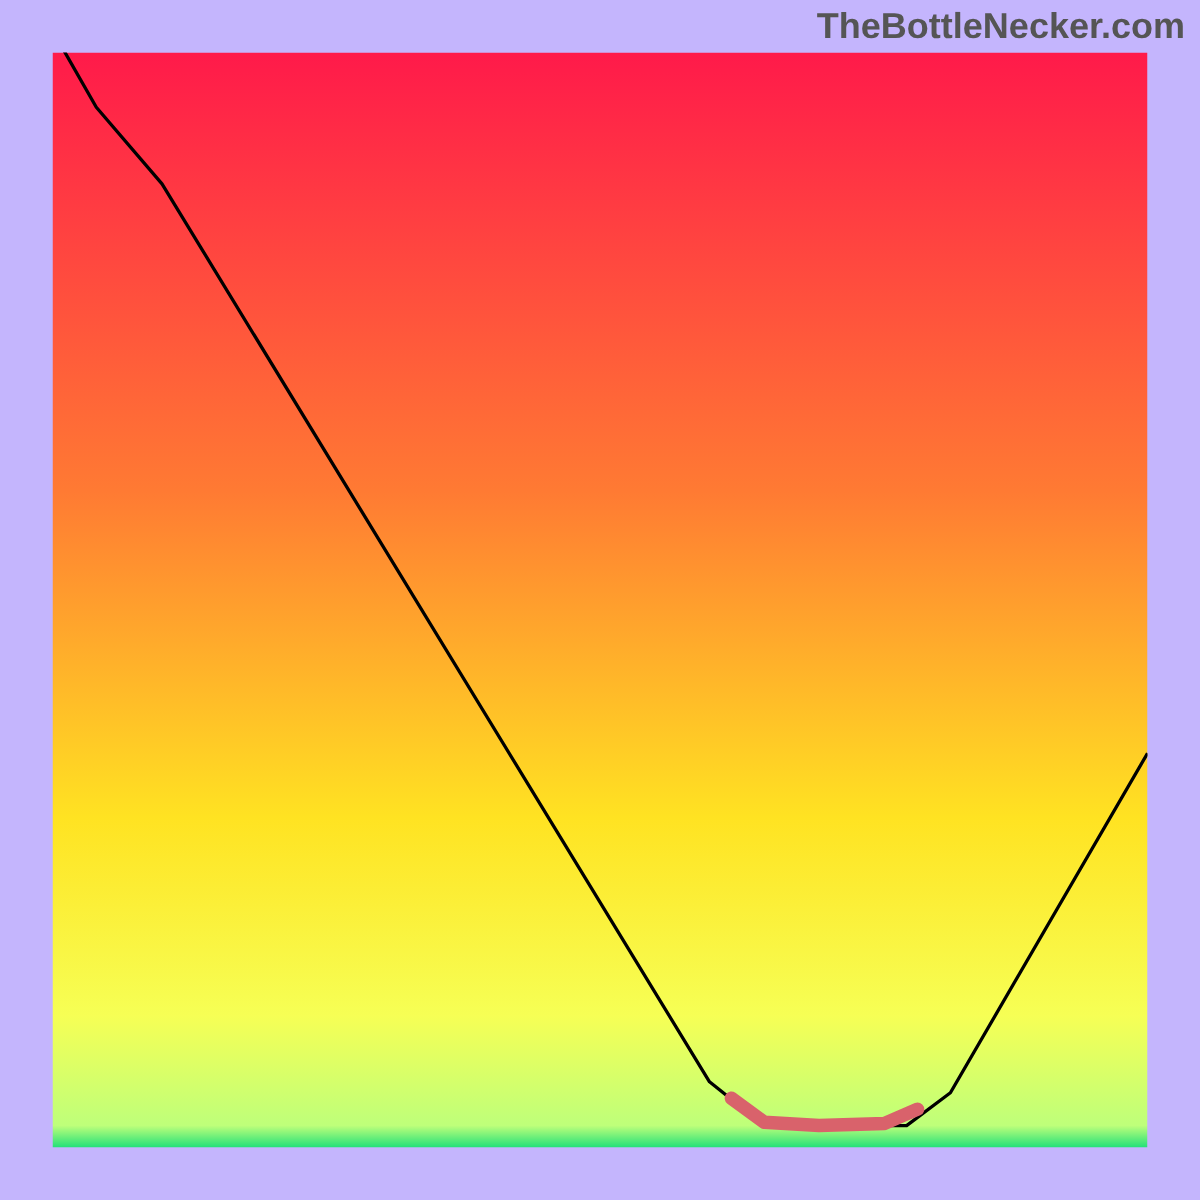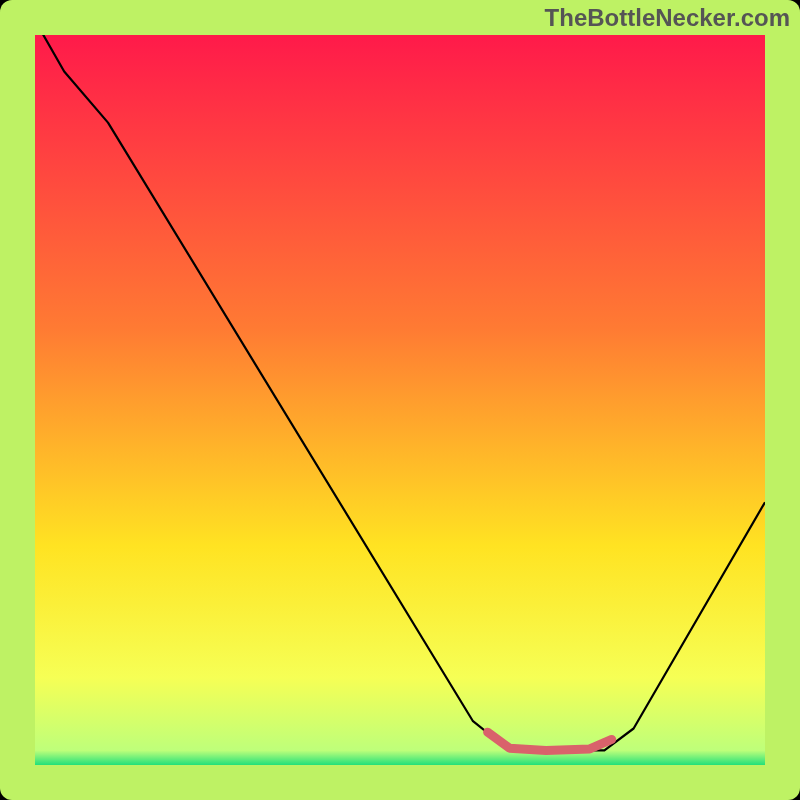--- a/index.html
+++ b/index.html
@@ -7,22 +7,21 @@
     padding: 0;
     background: #000;
     width: 800px;
     height: 800px;
     overflow: hidden;
   }
   .container {
     position: relative;
     width: 800px;
     height: 800px;
-    background: #bef264;
-    border-radius: 12px;
+    background: #c4b5fd;
   }
   .watermark {
     position: absolute;
     top: 4px;
     right: 10px;
     font-family: Arial, Helvetica, sans-serif;
     font-size: 24px;
     font-weight: bold;
     color: #555;
     z-index: 10;

